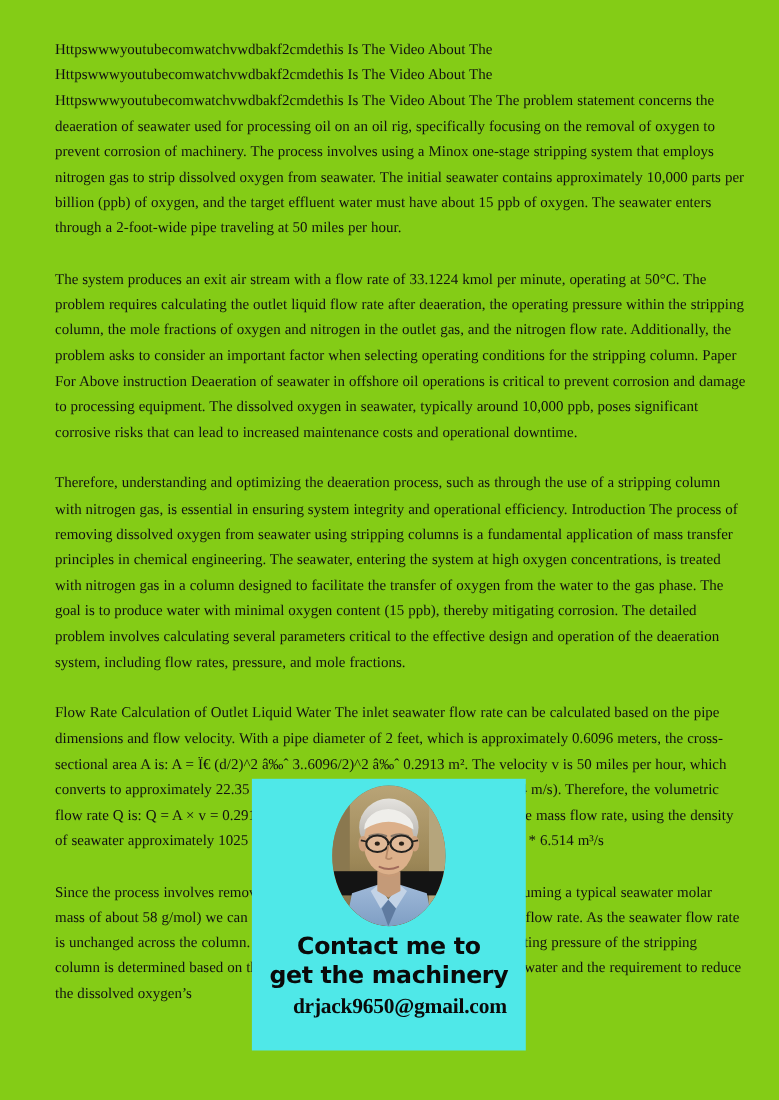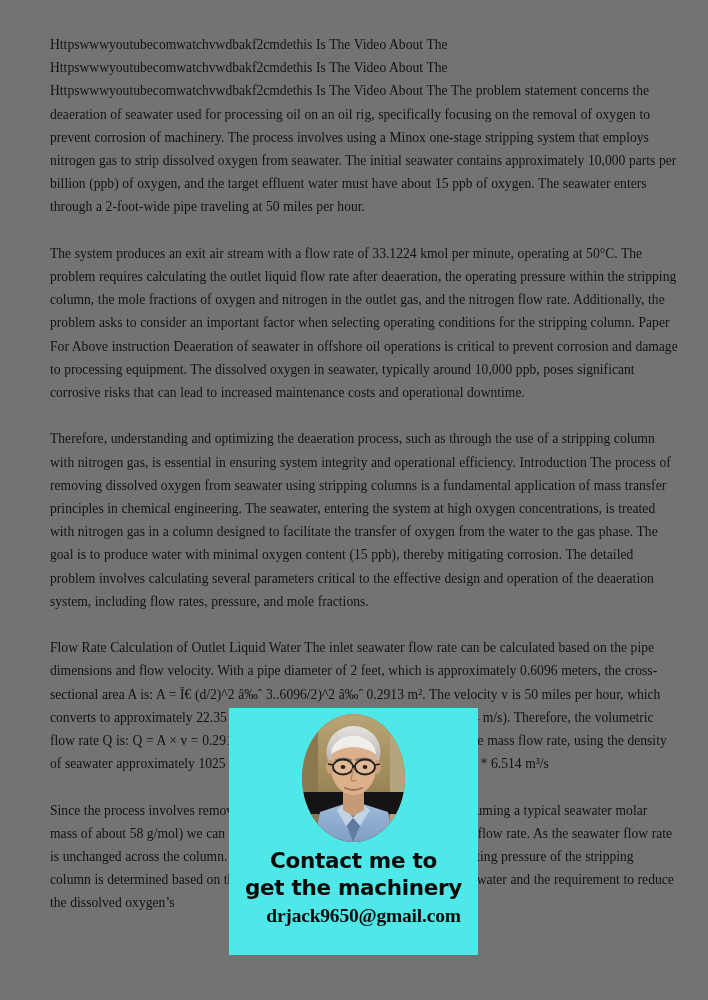--- a/index.html
+++ b/index.html
@@ -16,21 +16,21 @@
     font-family: "Liberation Serif", "DejaVu Serif", serif;
     color: #000000;
     -webkit-font-smoothing: antialiased;
   }
 
   #doc-page {
     position: absolute;
     left: 0; top: 0;
     width: 708px;
     height: 1000px;
-    background: #737373;
+    background: #84cc16;
   }
 
   #doc-body {
     position: absolute;
     left: 50px;
     top: 33px;
     width: 628px;
   }
 
   .para {

